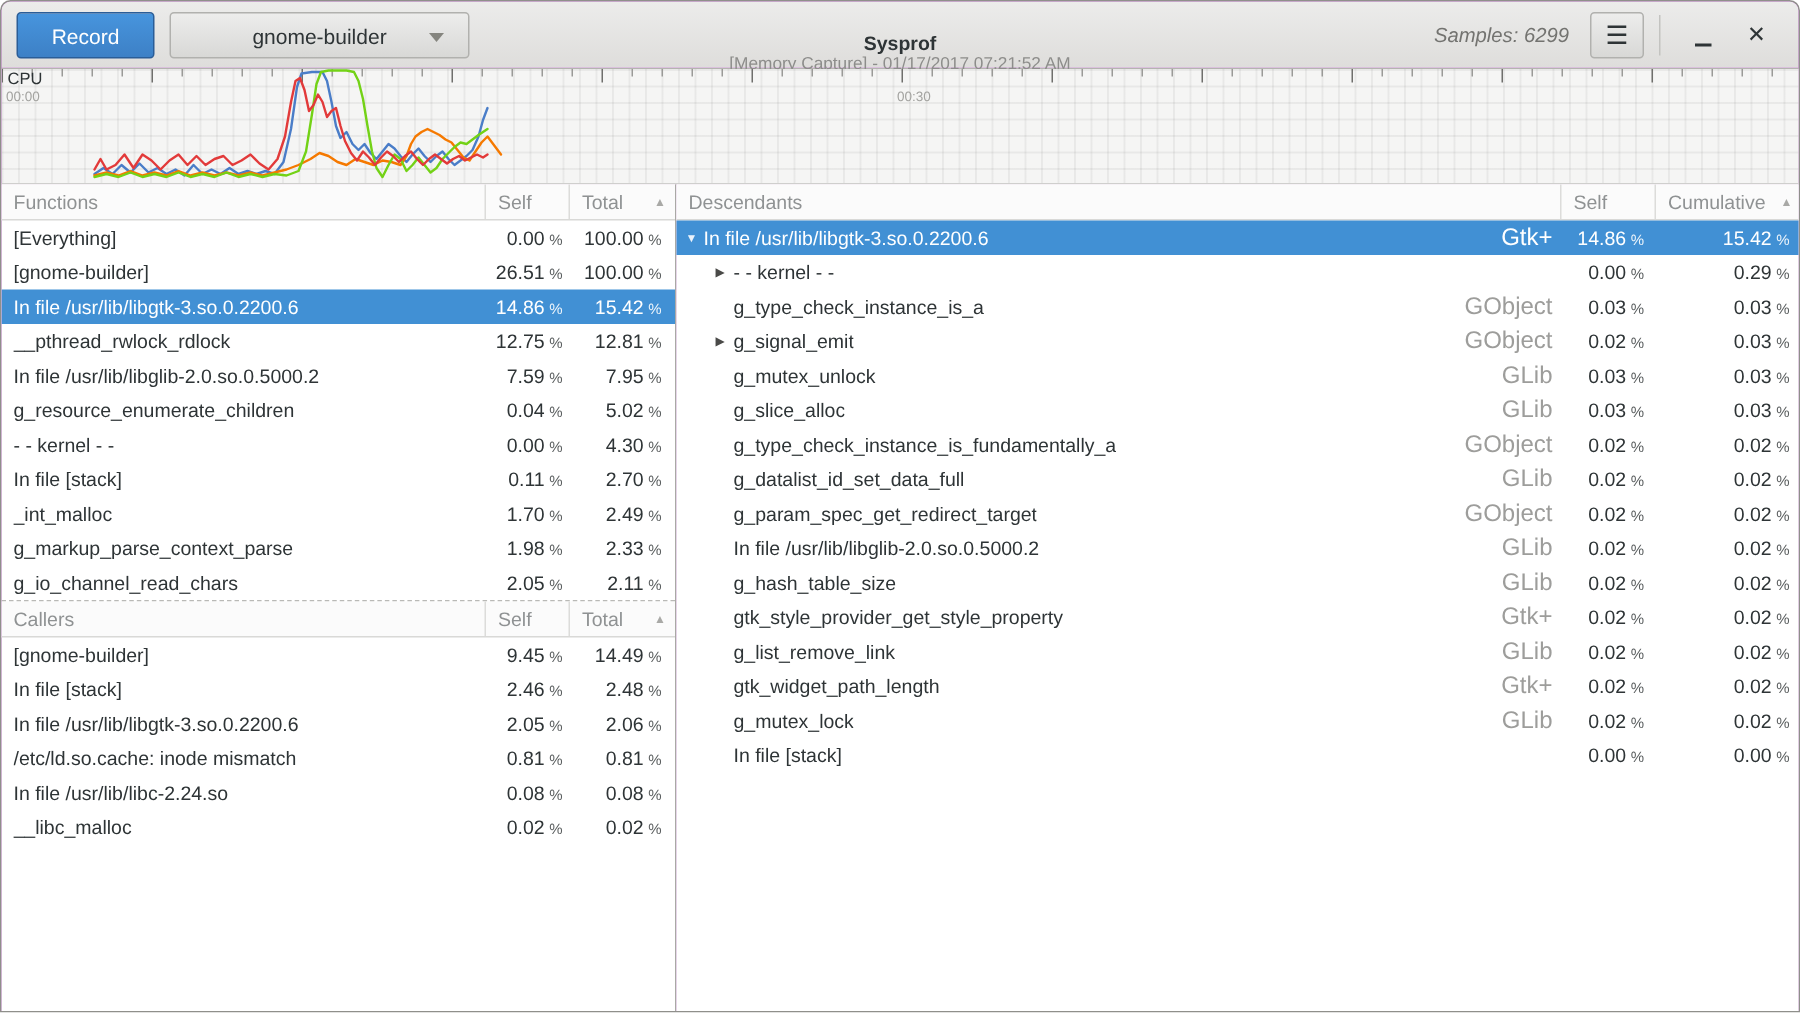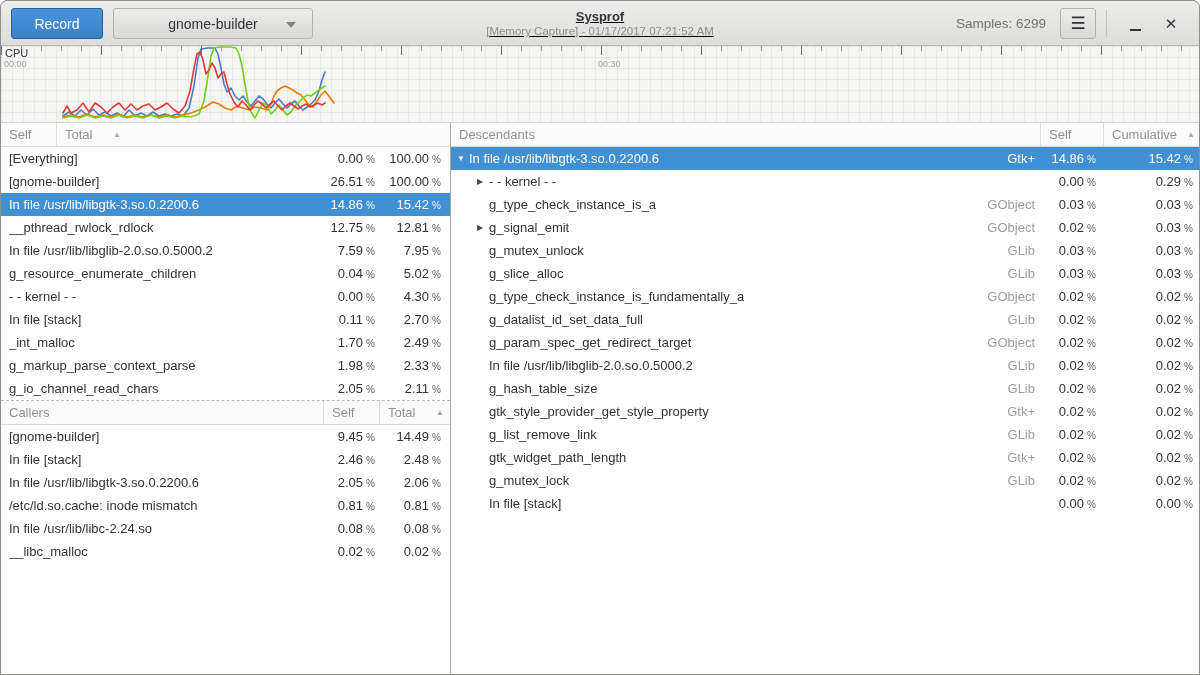--- a/index.html
+++ b/index.html
@@ -16,25 +16,25 @@
                 border:1px solid #2a5d97; border-radius:3px;
                 color:#fff; font-size:14px; font-family:inherit; cursor:pointer; }
   .target-btn { position:absolute; left:112px; top:7px; width:200px; height:31px;
                 background:linear-gradient(to bottom,#ededec,#d8d8d6);
                 border:1px solid #b1b1ae; border-radius:3px;
                 color:#2e3436; font-size:14px; font-family:inherit; cursor:pointer; text-align:center; }
   .caret { position:absolute; right:16px; top:13px; width:0; height:0;
            border-left:5px solid transparent; border-right:5px solid transparent;
            border-top:6px solid #85857f; }
   .titlebox { position:absolute; left:0; top:0; width:100%; height:45px; text-align:center;
-              pointer-events:none; padding-top:8px;text-decoration:underline; }
+              pointer-events:none; padding-top:20px; }
   .title { font-size:13px; font-weight:bold; color:#2e3436; line-height:15px; }
   .subtitle { font-size:11.5px; color:#8d8d8b; line-height:15px; }
   .hdr-right { position:absolute; right:10px; top:0; height:45px; display:flex; align-items:center; }
-  .samples { font-size:13.5px; color:#737370; margin-right:14px; }
+  .samples { font-size:13.5px; color:#737370; margin-right:14px;font-style:italic; }
   .menu-btn { width:36px; height:31px; background:linear-gradient(to bottom,#ededec,#d8d8d6);
               border:1px solid #b1b1ae; border-radius:3px; cursor:pointer;
               font-size:17px; color:#2e3436; line-height:1; }
   .hdr-sep { width:1px; height:27px; background:#c3c3c0; margin:0 10px; }
   .win-btn { width:36px; height:31px; background:transparent; border:none; cursor:pointer;
              display:flex; align-items:center; justify-content:center; color:#2e3436; }
   .min-glyph { display:block; width:11px; height:2px; background:#2e3436; margin-top:12px; }
   .close-glyph { font-size:15px; line-height:1; }
 
   
@@ -78,21 +78,21 @@
   .left-pane .lw-total.cell-num { padding-right:9px; }
 
   .paned-handle { height:0; border-top:1px dashed #b9b9b6; }
 
   
   .rw-name { width:590px; } .rw-self { width:63px; } .rw-cum { width:97px; }
   .right-pane .rw-self.cell-num { padding-right:8px; }
   .right-pane .rw-cum.cell-num { padding-right:8px; }
   .expander { font-size:8px; width:12px; color:#4a4a48; flex:none; }
   .trow.selected .expander { color:#eaf2fb; }
-  .lib-badge { margin-left:auto; padding-right:6px; font-size:13px; color:#9d9d9b; }
+  .lib-badge { margin-left:auto; padding-right:6px; font-size:16px; color:#9d9d9b; }
   .trow.selected .lib-badge { color:#fff; }
   .label-span { overflow:hidden; text-overflow:clip; }
 </style>
 </head>
 <body>
 
 <div class="window">
 
   <header class="headerbar">
     <button class="record-btn">Record</button>
@@ -190,20 +190,21 @@
     <div class="graph-label">CPU</div>
     <div class="time-label t0">00:00</div>
     <div class="time-label t30">00:30</div>
   </div>
 
   <div class="main">
 
     <div class="left-pane">
       <div class="table">
         <div class="thead">
+          <div class="th lw-name">Functions</div>
           <div class="th lw-self">Self</div>
           <div class="th lw-total">
             <span class="sort">▲</span>
             <span>Total</span>
           </div>
         </div>
         <div id="functions-body">
             <div class="trow">
               <div class="cell-name lw-name">
                 <span class="label-span">[Everything]</span>

